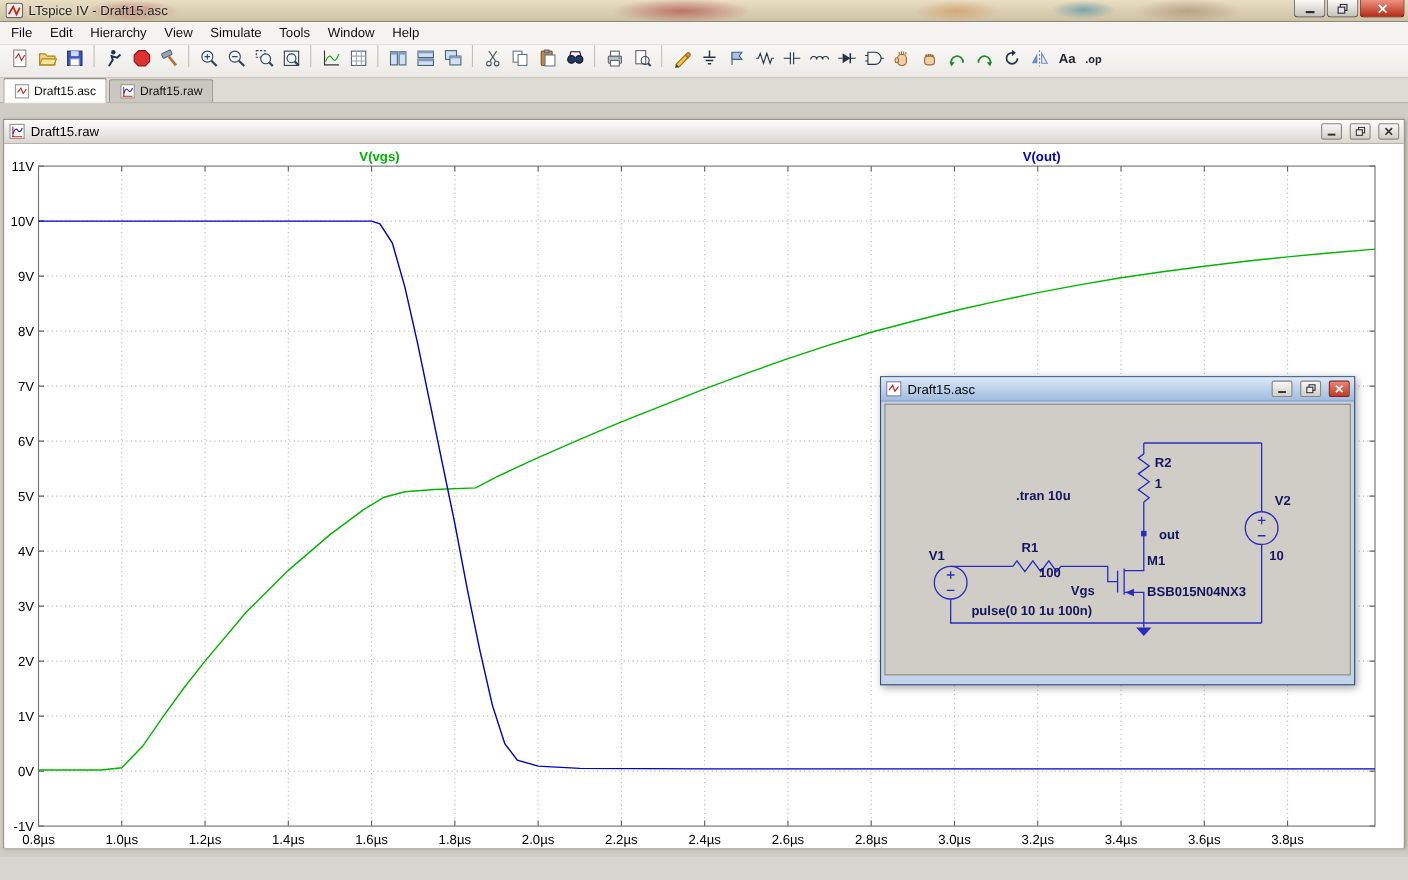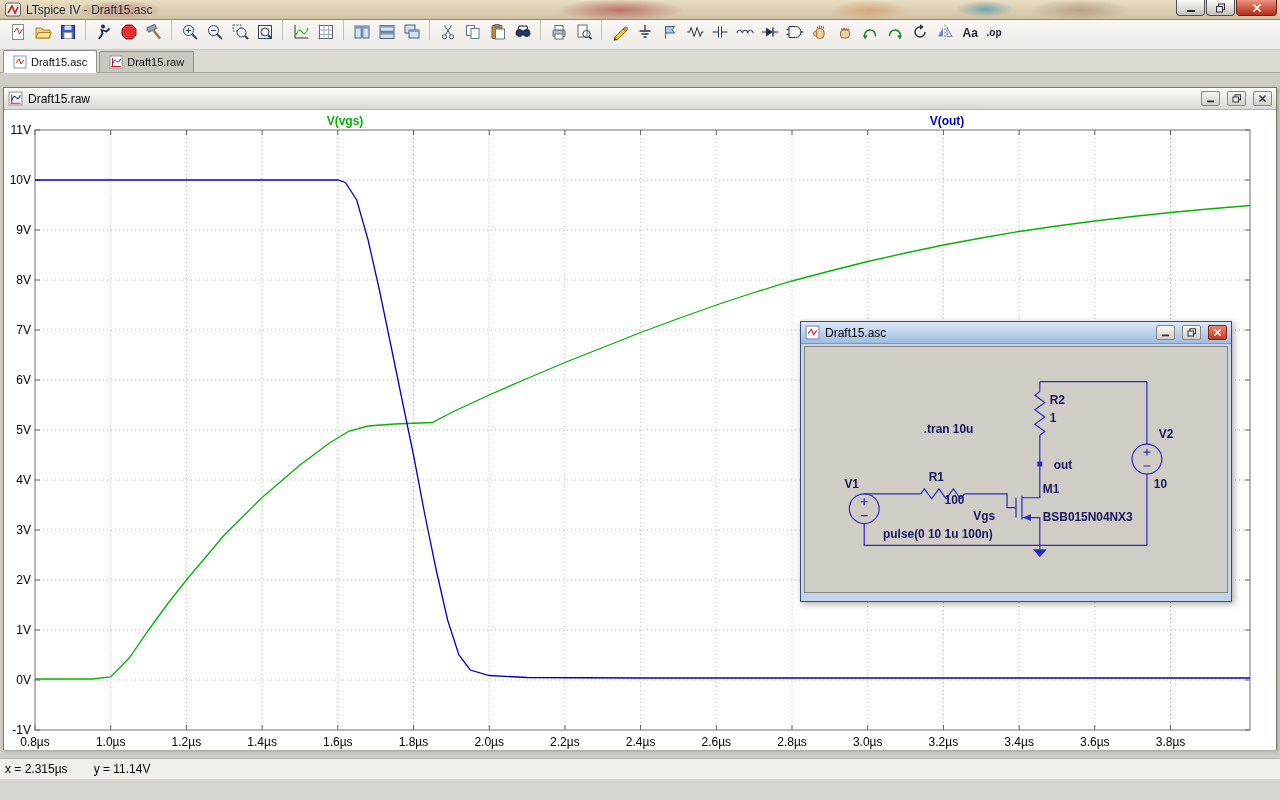--- a/index.html
+++ b/index.html
@@ -86,20 +86,30 @@
           </svg>
         </span>
       <span class="cap-btn close">
           <svg width="10" height="10">
             <path d="M1.5 1.5 L8.5 8.5 M8.5 1.5 L1.5 8.5" stroke="#fff" stroke-width="1.7"></path>
           </svg>
         </span>
     </span>
   </div>
 
+  <div class="menubar">
+      <span class="menu-item">File</span>
+      <span class="menu-item">Edit</span>
+      <span class="menu-item">Hierarchy</span>
+      <span class="menu-item">View</span>
+      <span class="menu-item">Simulate</span>
+      <span class="menu-item">Tools</span>
+      <span class="menu-item">Window</span>
+      <span class="menu-item">Help</span>
+    </div>
 
   <div class="toolbar">
       <span class="ticon">
         <svg viewBox="0 0 18 18" width="18" height="18">
           <rect x="3.5" y="1.5" width="11" height="15" fill="#fff" stroke="#888"></rect>
           <path d="M5 9l3-4 2.5 6 3-5" fill="none" stroke="#c42318"></path>
         </svg>
       </span>
       <span class="ticon">
         <svg viewBox="0 0 18 18" width="18" height="18">
@@ -592,18 +602,14 @@
           <text class="stext" x="246" y="57">R2</text>
           <text class="stext" x="246" y="76">1</text>
           <text class="stext" x="356" y="92">V2</text>
           <text class="stext" x="351" y="142">10</text>
         </svg>
       </div>
     </div>
 
   </div>
 
-  <div class="statusbar">
-    <span>x = 2.315µs</span>
-    <span>y = 11.14V</span>
-  </div>
 
 </div>
 
 </body></html>

